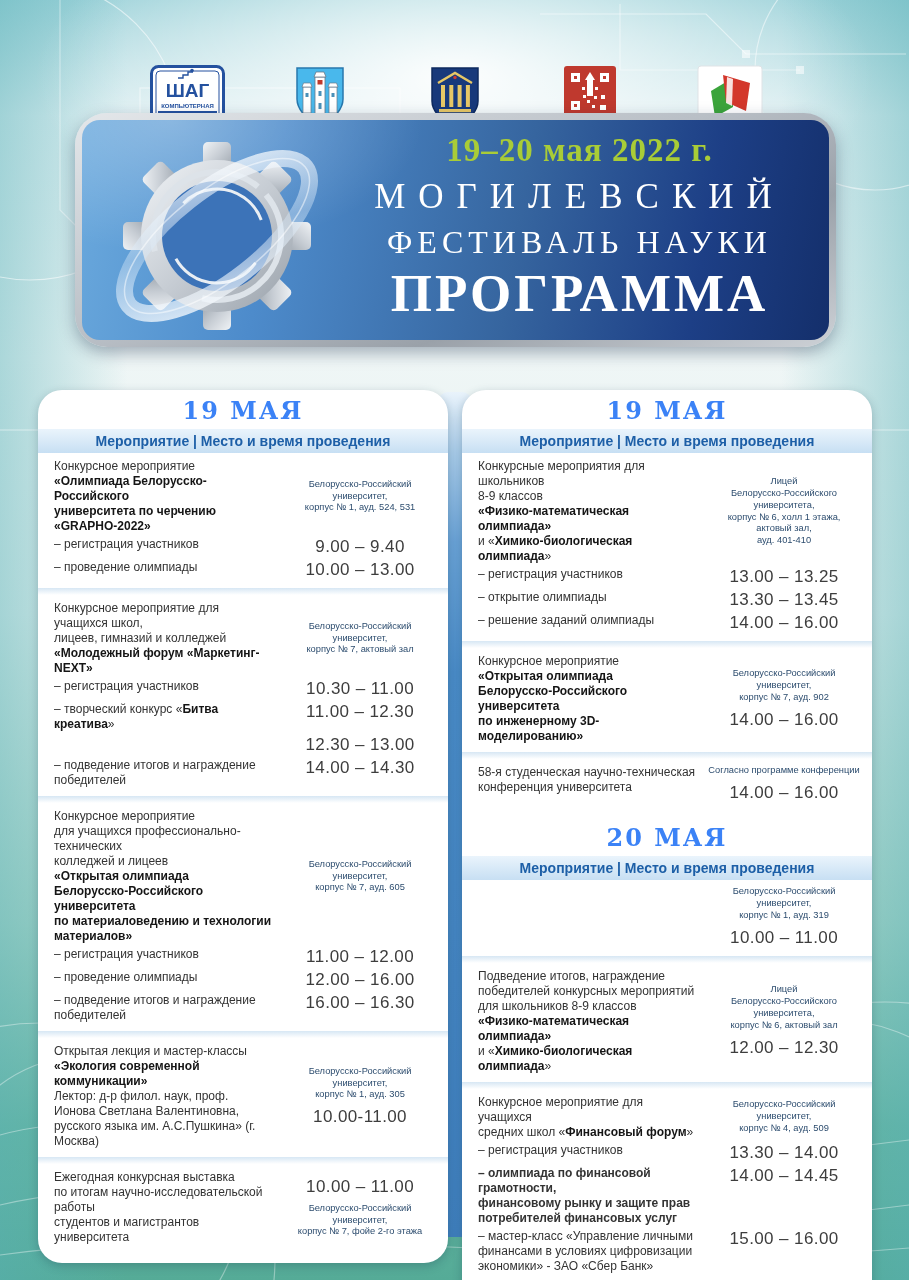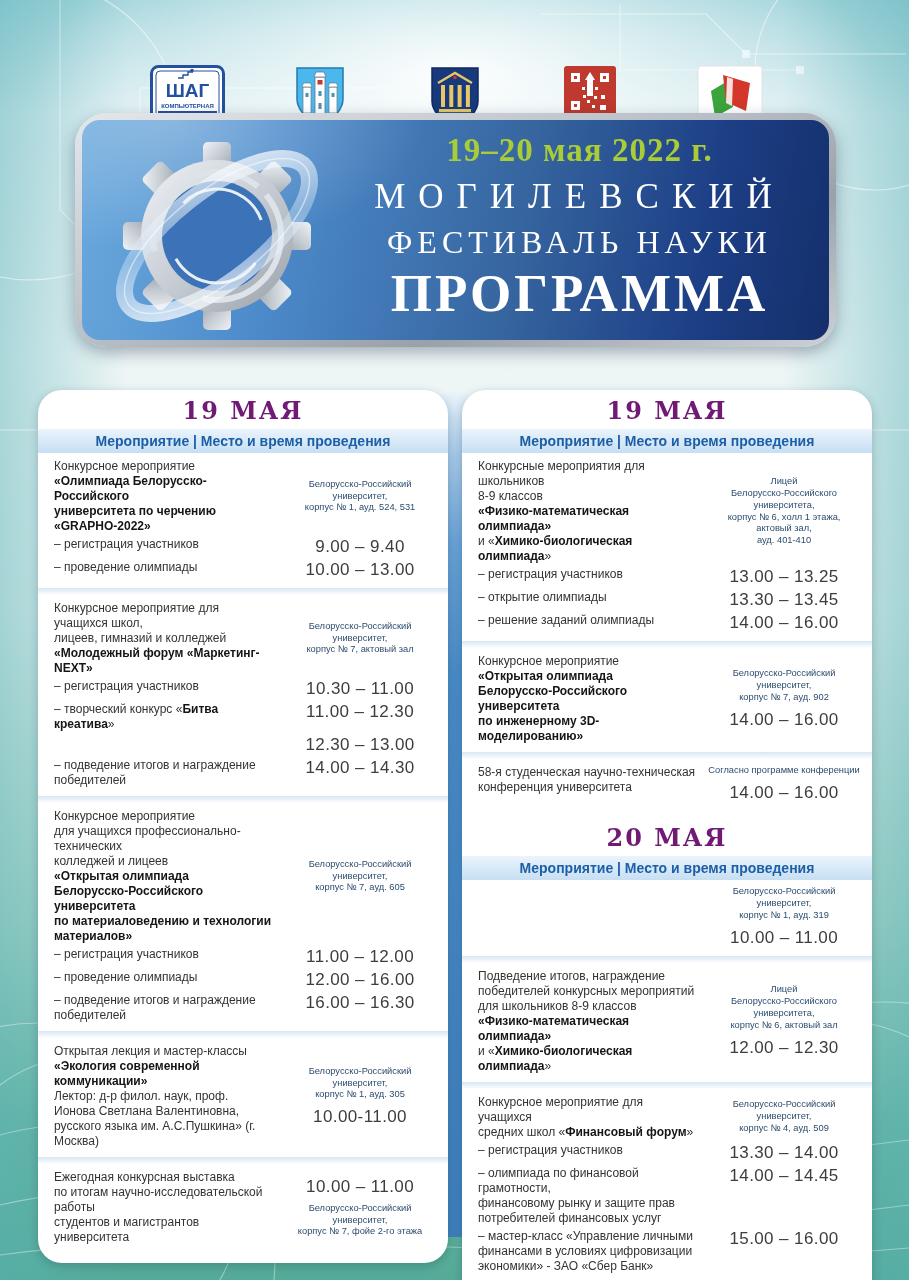--- a/index.html
+++ b/index.html
@@ -30,21 +30,21 @@
   .banner-prog{font-family:"Liberation Serif",serif;font-weight:bold;font-size:53px;letter-spacing:3px;margin-top:2px;white-space:nowrap;}
   
   .center-strip{position:absolute;left:438px;top:392px;width:34px;height:845px;z-index:1;
     background:linear-gradient(180deg,#e9f3fb 0px,#a9cce9 60px,#6aa3d7 150px,#4a8cc8 280px,#3f7fbd 100%);
     border-radius:10px;}
   .card{position:absolute;top:390px;width:410px;min-height:852px;background:#fff;border-radius:24px;
     overflow:hidden;z-index:2;box-shadow:0 3px 10px rgba(25,60,80,.28);padding-bottom:10px;box-sizing:border-box;}
   .card-left{left:38px;}
   .card-right{left:462px;}
   .day-header{font-family:"DejaVu Serif",serif;font-weight:bold;font-size:24px;letter-spacing:2px;
-    text-align:center;color:#701a75;padding:6px 0 4px;}
+    text-align:center;color:#3b82f6;padding:6px 0 4px;}
   .day-header:not(:first-child){margin-top:6px;}
   .col-subheader{background:linear-gradient(180deg,#eaf4fc,#c7dff3);color:#1d5fa7;font-weight:bold;
     font-size:14px;text-align:center;padding:4px 0;}
   .event{display:grid;grid-template-columns:56.5% 43.5%;grid-auto-rows:min-content;
     padding:6px 8px 8px 16px;column-gap:4px;}
   .ev-title{grid-column:1;grid-row:1;font-size:12px;line-height:1.25;color:#333;}
   .ev-title b,.ev-item b{color:#151515;}
   .ev-info{grid-column:2;grid-row:1;display:flex;flex-direction:column;align-items:center;justify-content:center;
     gap:6px;text-align:center;padding:0 4px;}
   .ev-loc{font-size:9.3px;line-height:1.28;color:#2c4c6e;}
@@ -420,21 +420,21 @@
         <div class="ev-info">
           <div class="ev-loc">
             <div class="loc-line">Белорусско-Российский университет,</div>
             <div class="loc-line">корпус № 4, ауд. 509</div>
           </div>
         </div>
         <div class="ev-item" style="grid-row: 2;">
           <div class="tl">– регистрация участников</div>
         </div>
         <div class="ev-time item-time" style="grid-row: 2;">13.30 – 14.00</div>
-        <div class="ev-item" style="grid-row: 3;">
+        <div class="ev-item" style="grid-row: 3; font-weight: bold;">
           <div class="tl">– олимпиада по финансовой грамотности,</div>
           <div class="tl">финансовому рынку и защите прав</div>
           <div class="tl">потребителей финансовых услуг</div>
         </div>
         <div class="ev-time item-time" style="grid-row: 3;">14.00 – 14.45</div>
         <div class="ev-item" style="grid-row: 4;">
           <div class="tl">– мастер-класс «Управление личными</div>
           <div class="tl">финансами в условиях цифровизации</div>
           <div class="tl">экономики» - ЗАО «Сбер Банк»</div>
         </div>

